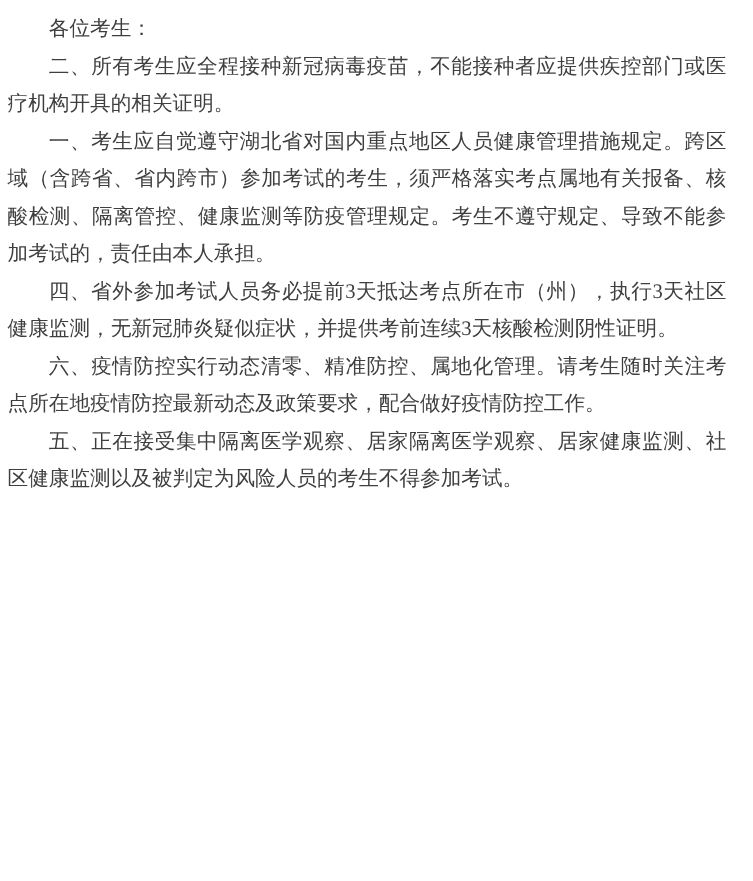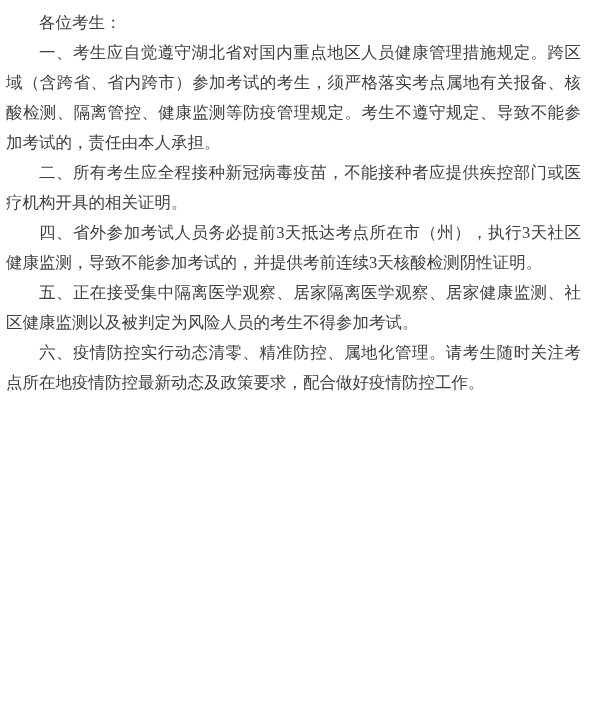--- a/index.html
+++ b/index.html
@@ -29,18 +29,18 @@
     padding: 0;
     text-indent: 2em;
     word-break: break-all;
   }
 </style>
 </head>
 <body>
 
 <div class="doc">
   <p class="para">各位考生：</p>
+  <p class="para">二、所有考生应全程接种新冠病毒疫苗，不能接种者应提供疾控部门或医疗机构开具的相关证明。</p>
   <p class="para">一、考生应自觉遵守湖北省对国内重点地区人员健康管理措施规定。跨区域（含跨省、省内跨市）参加考试的考生，须严格落实考点属地有关报备、核酸检测、隔离管控、健康监测等防疫管理规定。考生不遵守规定、导致不能参加考试的，责任由本人承担。</p>
-  <p class="para">二、所有考生应全程接种新冠病毒疫苗，不能接种者应提供疾控部门或医疗机构开具的相关证明。</p>
-  <p class="para">四、省外参加考试人员务必提前3天抵达考点所在市（州），执行3天社区健康监测，导致不能参加考试的，并提供考前连续3天核酸检测阴性证明。</p>
+  <p class="para">四、省外参加考试人员务必提前3天抵达考点所在市（州），执行3天社区健康监测，无新冠肺炎疑似症状，并提供考前连续3天核酸检测阴性证明。</p>
+  <p class="para">六、疫情防控实行动态清零、精准防控、属地化管理。请考生随时关注考点所在地疫情防控最新动态及政策要求，配合做好疫情防控工作。</p>
   <p class="para">五、正在接受集中隔离医学观察、居家隔离医学观察、居家健康监测、社区健康监测以及被判定为风险人员的考生不得参加考试。</p>
-  <p class="para">六、疫情防控实行动态清零、精准防控、属地化管理。请考生随时关注考点所在地疫情防控最新动态及政策要求，配合做好疫情防控工作。</p>
 </div>
 
 </body></html>

